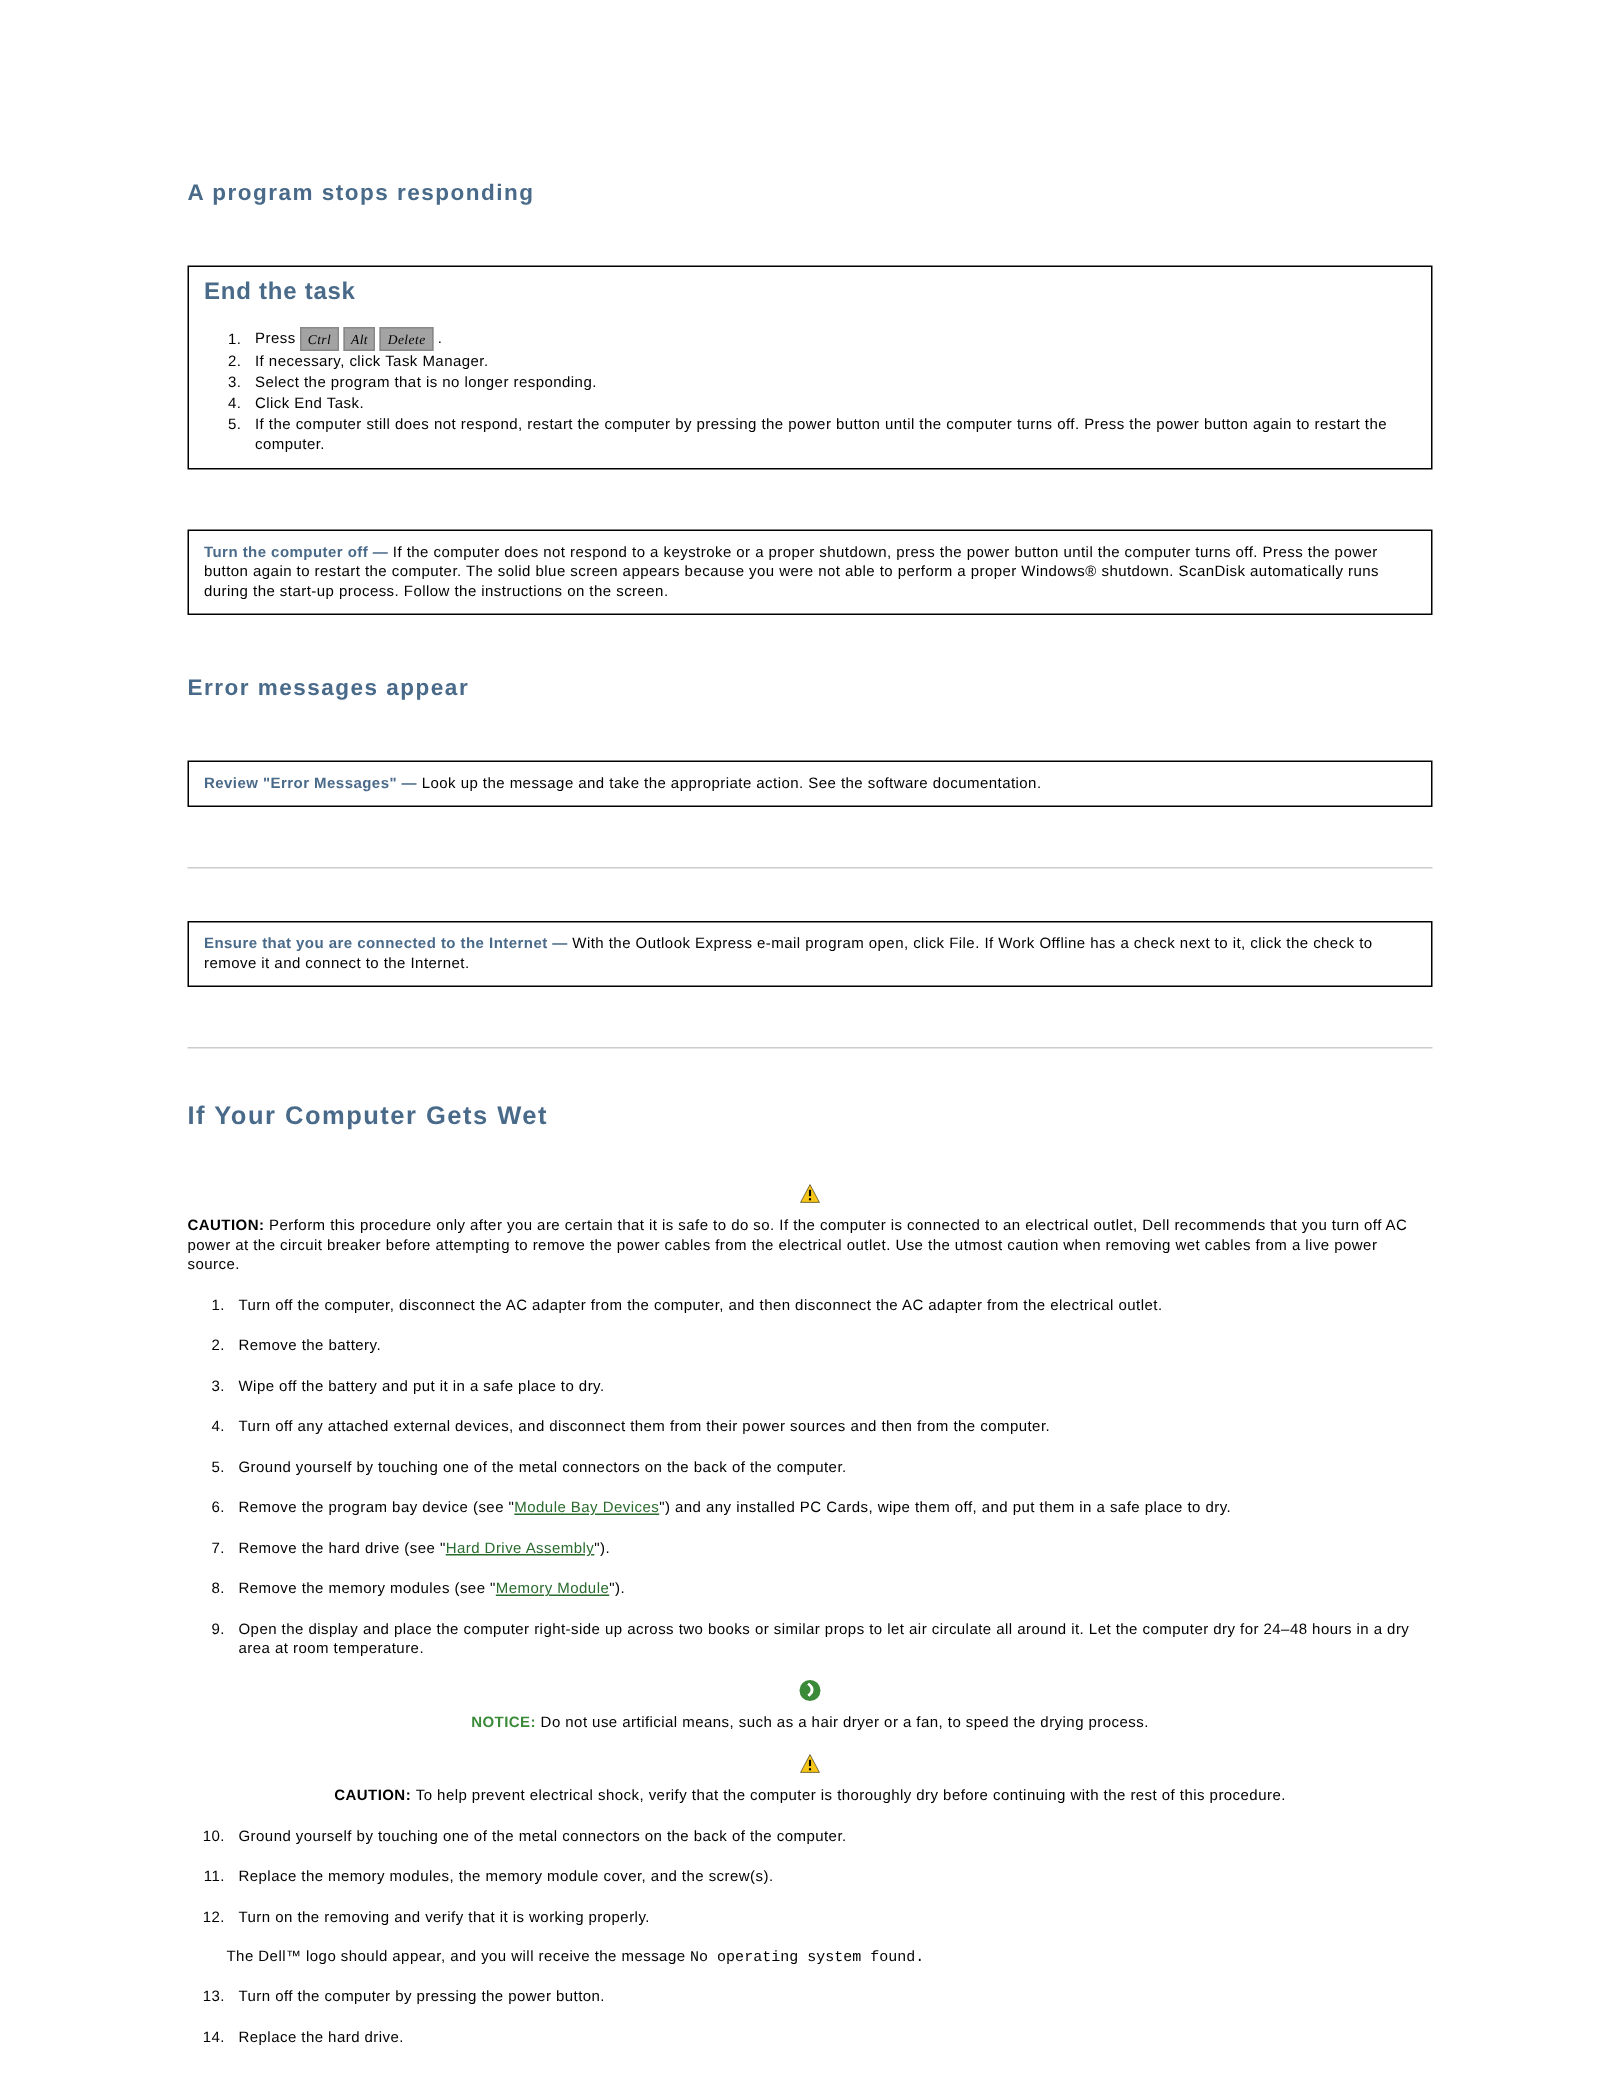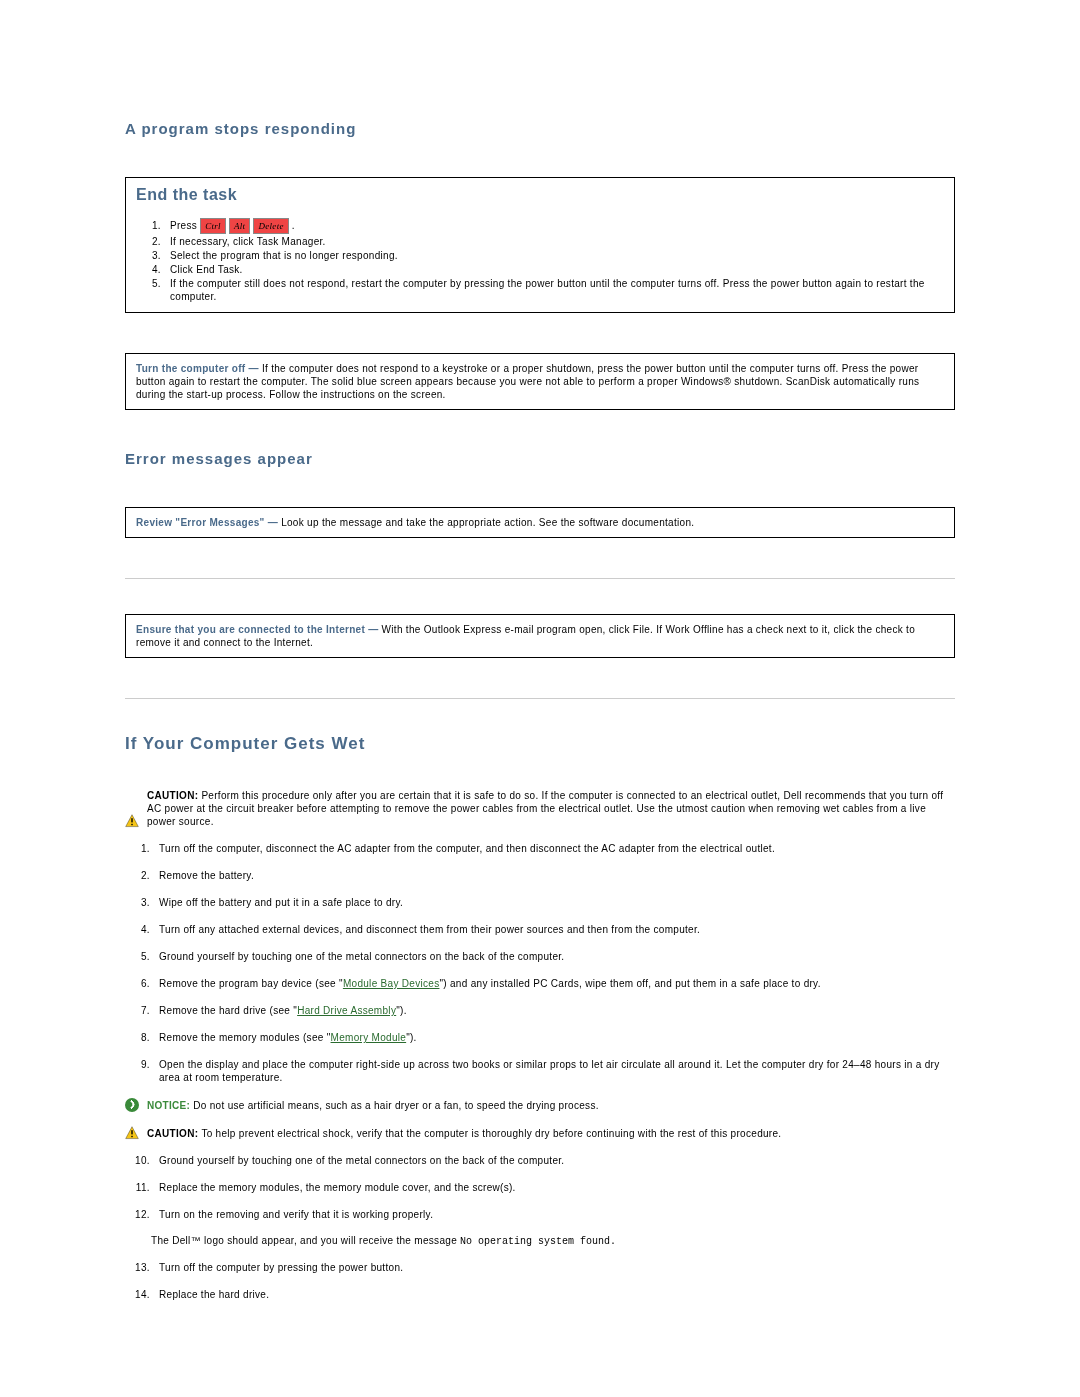--- a/index.html
+++ b/index.html
@@ -55,45 +55,46 @@
     padding-left: 6px;
     margin: 1px 0;
     line-height: 1.3;
   }
   ol.wide > li {
     margin-bottom: 14px;
   }
   .keycap {
     display: inline-block;
     border: 1px solid #888;
-    background: #ef4444;
+    background: #a3a3a3;
     font-family: "Times New Roman", serif;
     font-style: italic;
     font-size: 9px;
     padding: 1px 4px;
     vertical-align: middle;
     line-height: 12px;
   }
   hr.sep {
     border: none;
     border-top: 1px solid #ccc;
     margin: 0 0 35px 0;
   }
   a.link {
     color: #2a6b2f;
     text-decoration: underline;
   }
   .callout {
     display: flex;
-    align-items: flex-end;
+    align-items: center;
     gap: 8px;
     font-size: 10px;
     letter-spacing: 0.3px;
     line-height: 1.3;
     margin-bottom: 14px;
+    flex-direction: column;
   }
   .callout .text { flex: 1; }
   .tri-icon {
     width: 14px;
     height: 14px;
     flex-shrink: 0;
     margin-top: 0px;
   }
   .circ-icon {
     width: 14px;

